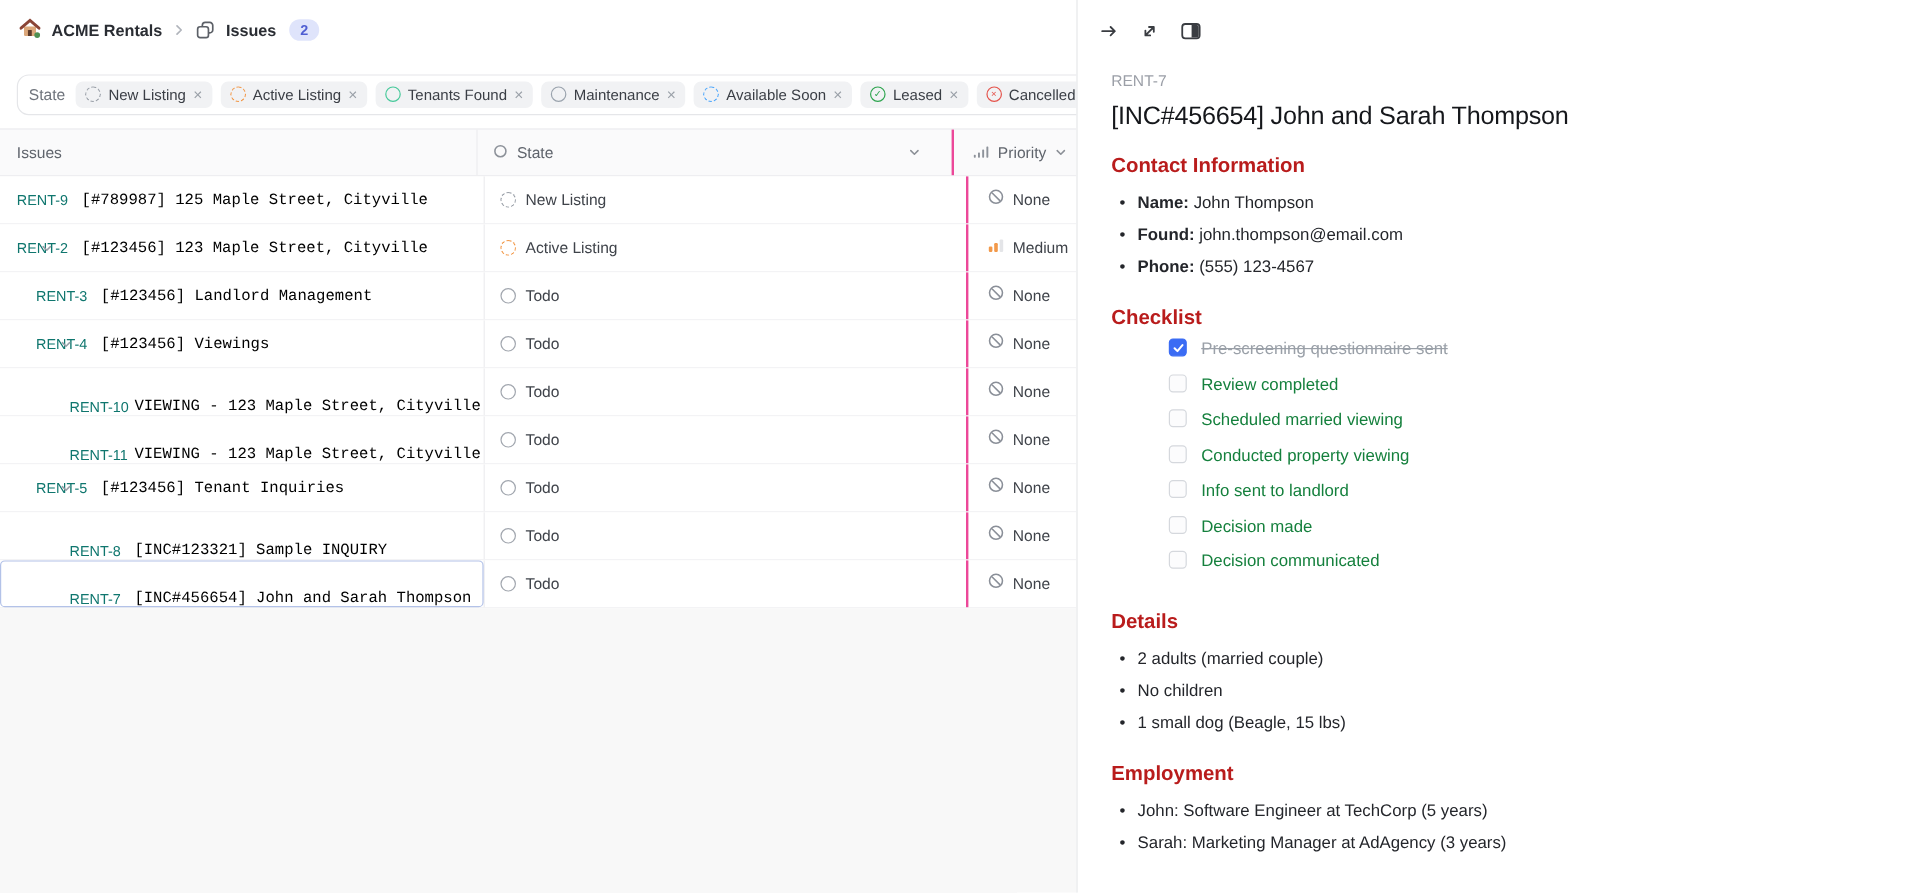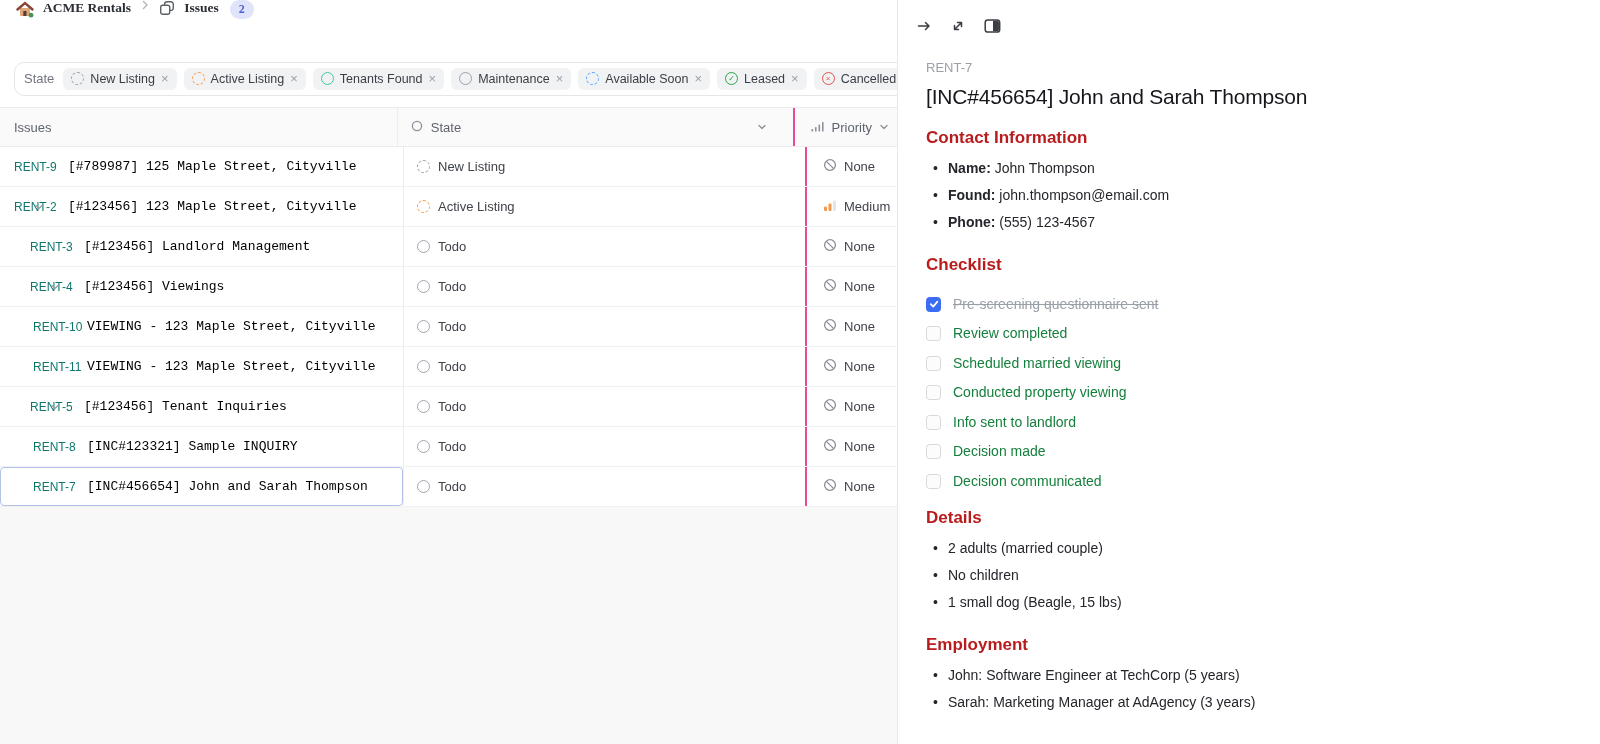--- a/index.html
+++ b/index.html
@@ -4,21 +4,21 @@
 <style>
   * { box-sizing: border-box; margin: 0; padding: 0; }
   html,body { width:1600px; height:744px; overflow:hidden; }
   body {
     font-family: "Liberation Sans", "DejaVu Sans", sans-serif;
     background:#fff; color:#24262b; display:flex;
   }
   .main { width:897px; display:flex; flex-direction:column; height:744px; background:#fff; }
 
   
-  .topbar { height:50px; display:flex; align-items:flex-start; padding:0 16px; gap:9px; flex:none;font-family:Liberation Serif, serif; }
+  .topbar { height:50px; display:flex; align-items:center; padding:0 16px; gap:9px; flex:none; }
   .ws-name, .page-name { font-size:13.5px; font-weight:600; color:#2a2d33; cursor:default; }
   .crumb-sep svg, .issues-ico svg { display:block; }
   .count-badge {
     background:#dfe4fb; color:#4f5ed2; font-size:12px; font-weight:600;
     border-radius:10px; padding:2px 9px; margin-left:2px;
   }
 
   
   .filterbar { height:57px; display:flex; align-items:center; padding:0 14px; gap:10px; flex:none; }
   .filter-group {
@@ -54,21 +54,21 @@
     font-size:13px; color:#5f646c;
   }
   .trow { height:40px; display:flex; align-items:stretch; border-bottom:1px solid #f0f1f3; background:#fff; }
   .cell { display:flex; align-items:center; }
   .c1 { width:403px; position:relative; }
   .c2 { width:402px; border-left:1px solid #ededef; padding-left:13px; gap:8px; }
   .c3 { flex:1; border-left:2px solid #ec4899; padding-left:16px; gap:7px; }
   .thead .c1 { padding-left:14px; }
   .col-chevron { margin-left:auto; margin-right:26px; display:flex; align-items:center; }
   .c3 .col-chevron { margin-right:8px; }
-  .ind0 { padding-left:14px; } .ind1 { padding-left:30px; } .ind2 { padding-left:33px; }
+  .ind0 { padding-left:14px; } .ind1 { padding-left:30px; } .ind2 { padding-left:58px;align-items:flex-end; }
   .row-id { color:#0f766e; font-size:12px; min-width:54px; flex:none; }
   .row-exp { display:flex; align-items:center; margin:0 6px 0 -34px; width:28px; flex:none; }
   .row-title { color:#000000; font-size:13px; white-space:nowrap; overflow:hidden;font-family:Liberation Mono, monospace; }
   .sicon { width:13px; height:13px; border-radius:50%; flex:none; }
   .sicon-new { border:1.5px dashed #9aa0a8; }
   .sicon-active { border:1.5px dashed #f2994a; }
   .sicon-todo { border:1.5px solid #a2a7af; }
   .state-label, .prio-label { font-size:13px; color:#3f434a; }
   .selected::after {
     content:""; position:absolute; inset:0; border:1.5px solid #b3c2e8; border-radius:4px; pointer-events:none;
@@ -81,21 +81,21 @@
   .tool-btn { width:28px; height:26px; border:none; background:transparent; display:flex; align-items:center; justify-content:center; cursor:pointer; border-radius:5px; }
   .panel-body { padding:14px 28px 0; }
   .issue-key { font-size:13px; color:#9b9fa7; }
   .issue-title { font-size:21px; font-weight:500; color:#15171b; margin:10px 0 0; letter-spacing:-0.2px; }
   .panel-body h2 { font-size:17px; font-weight:700; color:#b91c1c; margin:19px 0 7px; }
   .bullets { list-style:none; }
   .bullets li { position:relative; padding-left:22px; font-size:14px; color:#24262b; line-height:27px; }
   .bullets li::before { content:"•"; position:absolute; left:7px; color:#24262b; }
   .b-label { font-weight:700; }
   .checklist { margin-top:3px; }
-  .check-item { display:flex; align-items:flex-end; gap:12px; height:29.5px; cursor:pointer; }
+  .check-item { display:flex; align-items:flex-start; gap:12px; height:29.5px; cursor:pointer;margin-left:48px; }
   .cbx { width:15px; height:15px; border:1px solid #d5d8dd; border-radius:3.5px; background:#fcfcfd; display:flex; align-items:center; justify-content:center; flex:none; }
   .cbx svg { display:none; }
   .check-item.checked .cbx { background:#3b6cf4; border-color:#3b6cf4; }
   .check-item.checked .cbx svg { display:block; }
   .check-label { font-size:14px; color:#15803d; }
   .check-item.checked .check-label { color:#9aa0a8; text-decoration:line-through; }
 </style>
 </head>
 <body>
 

